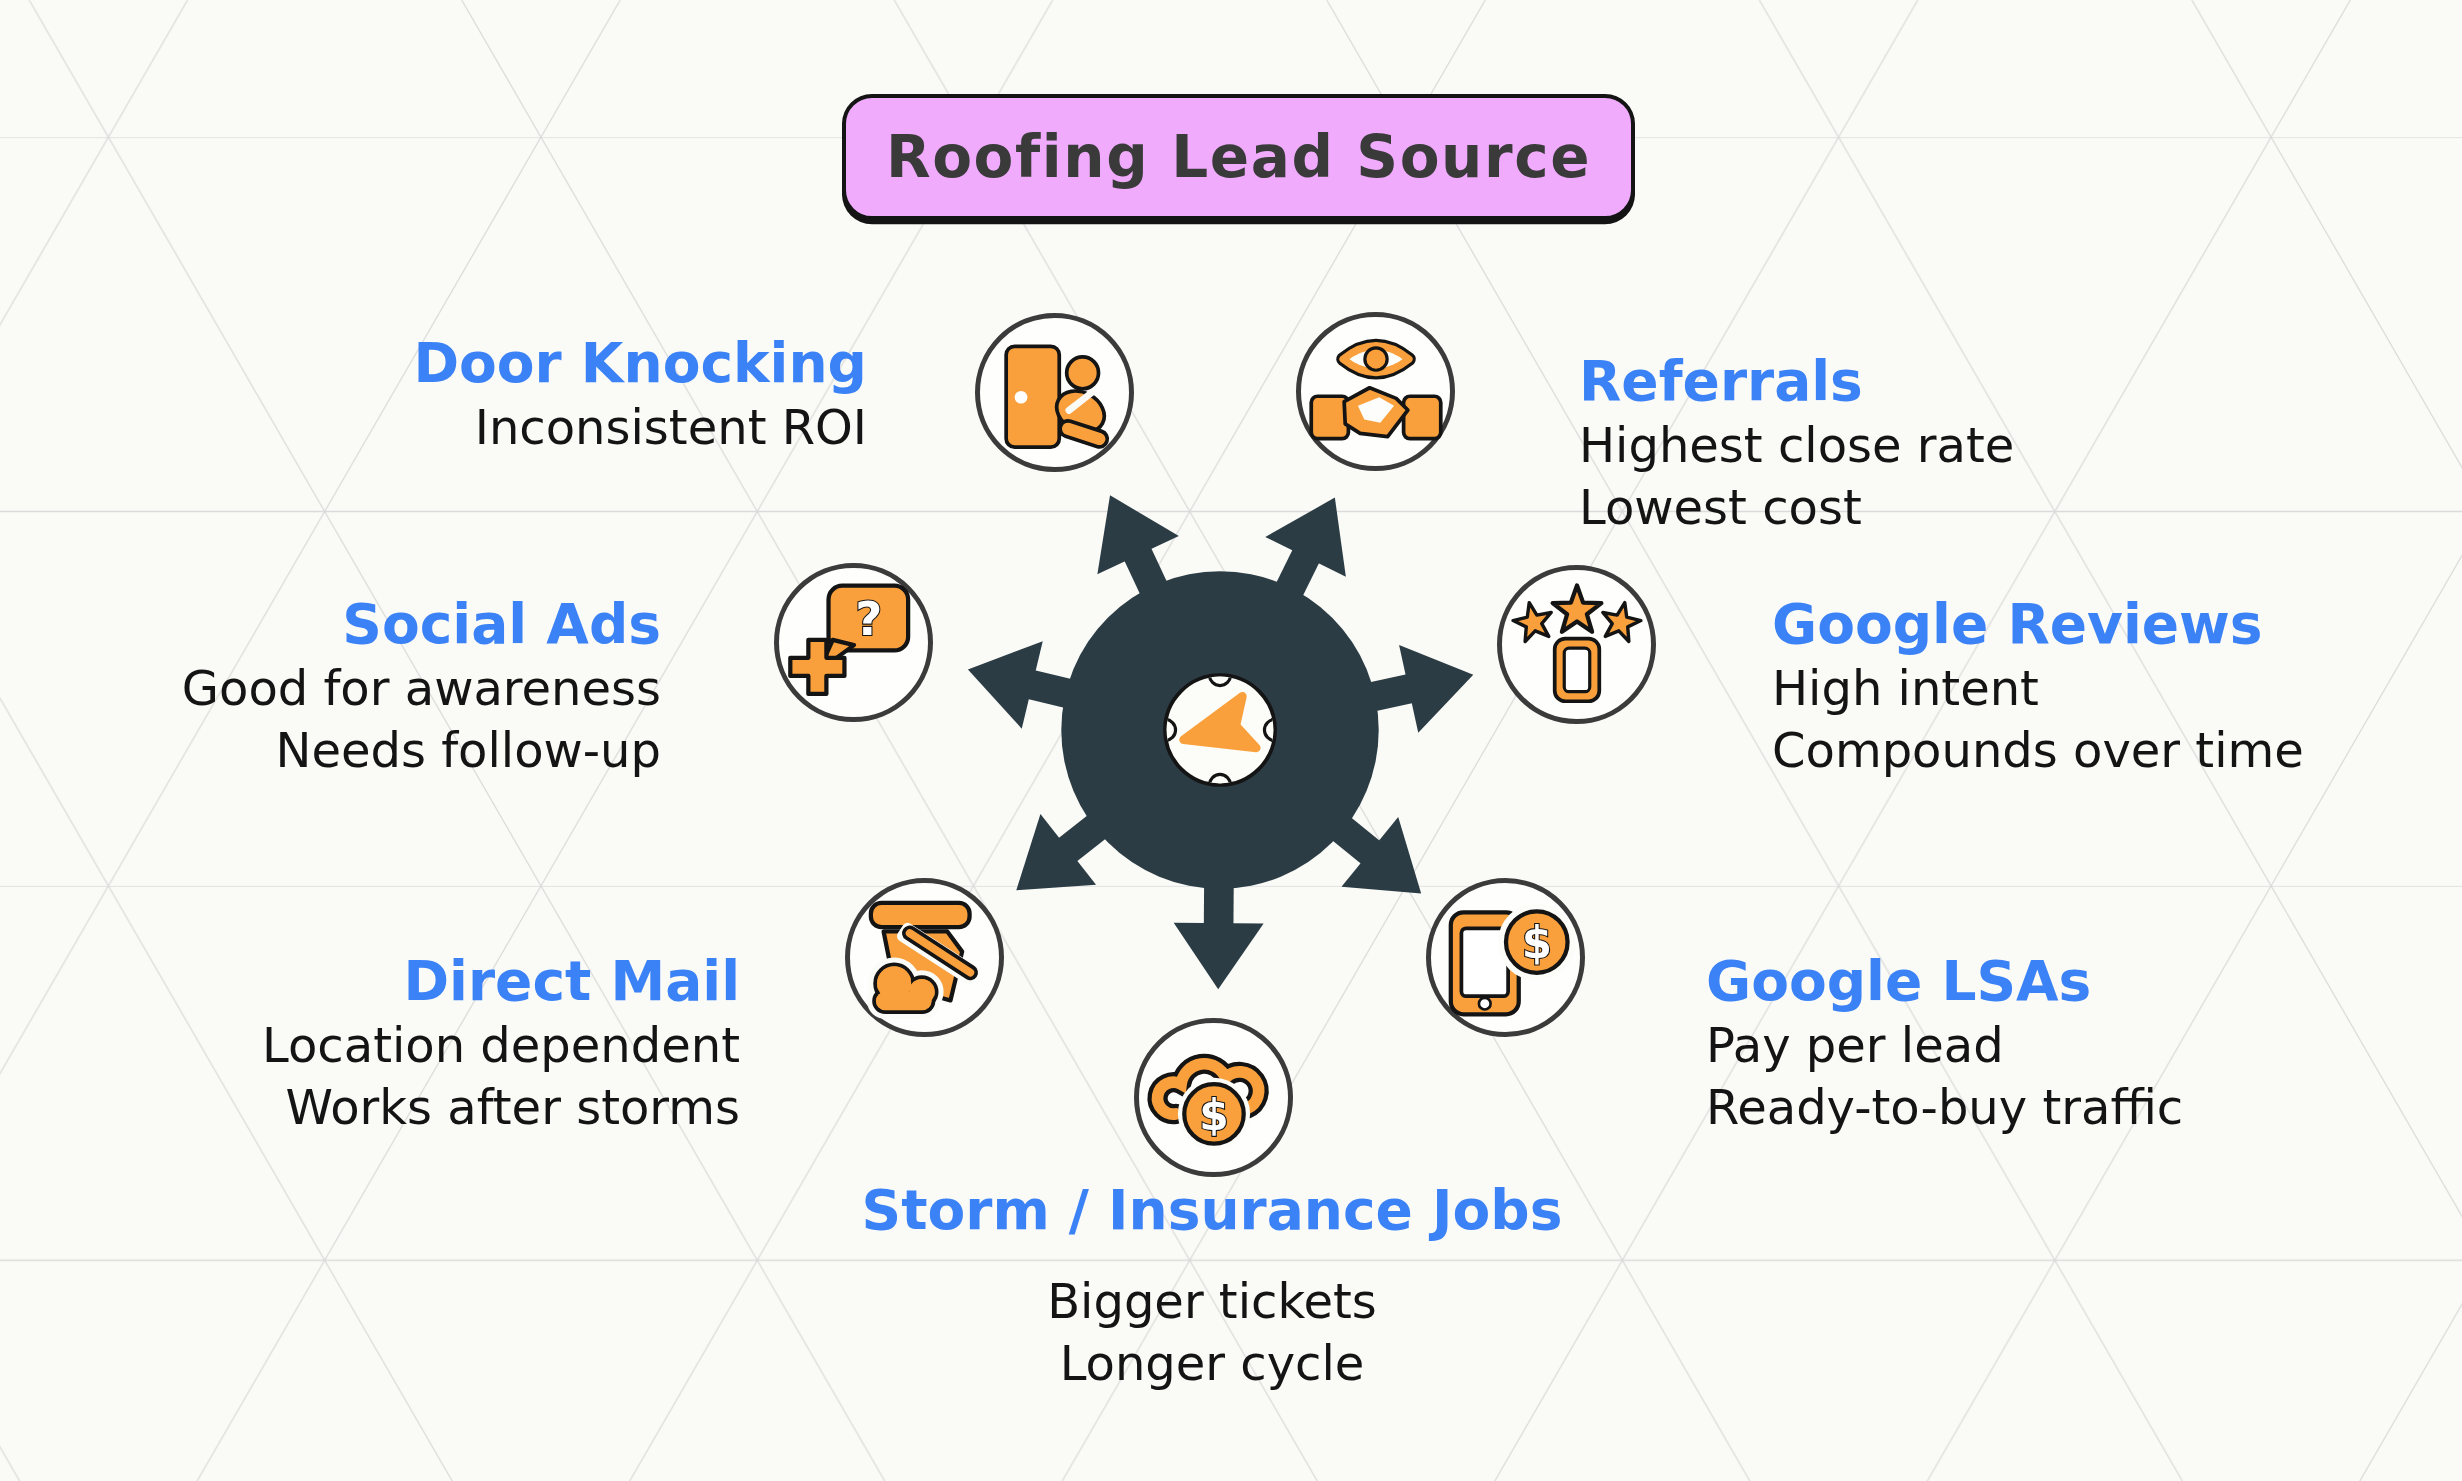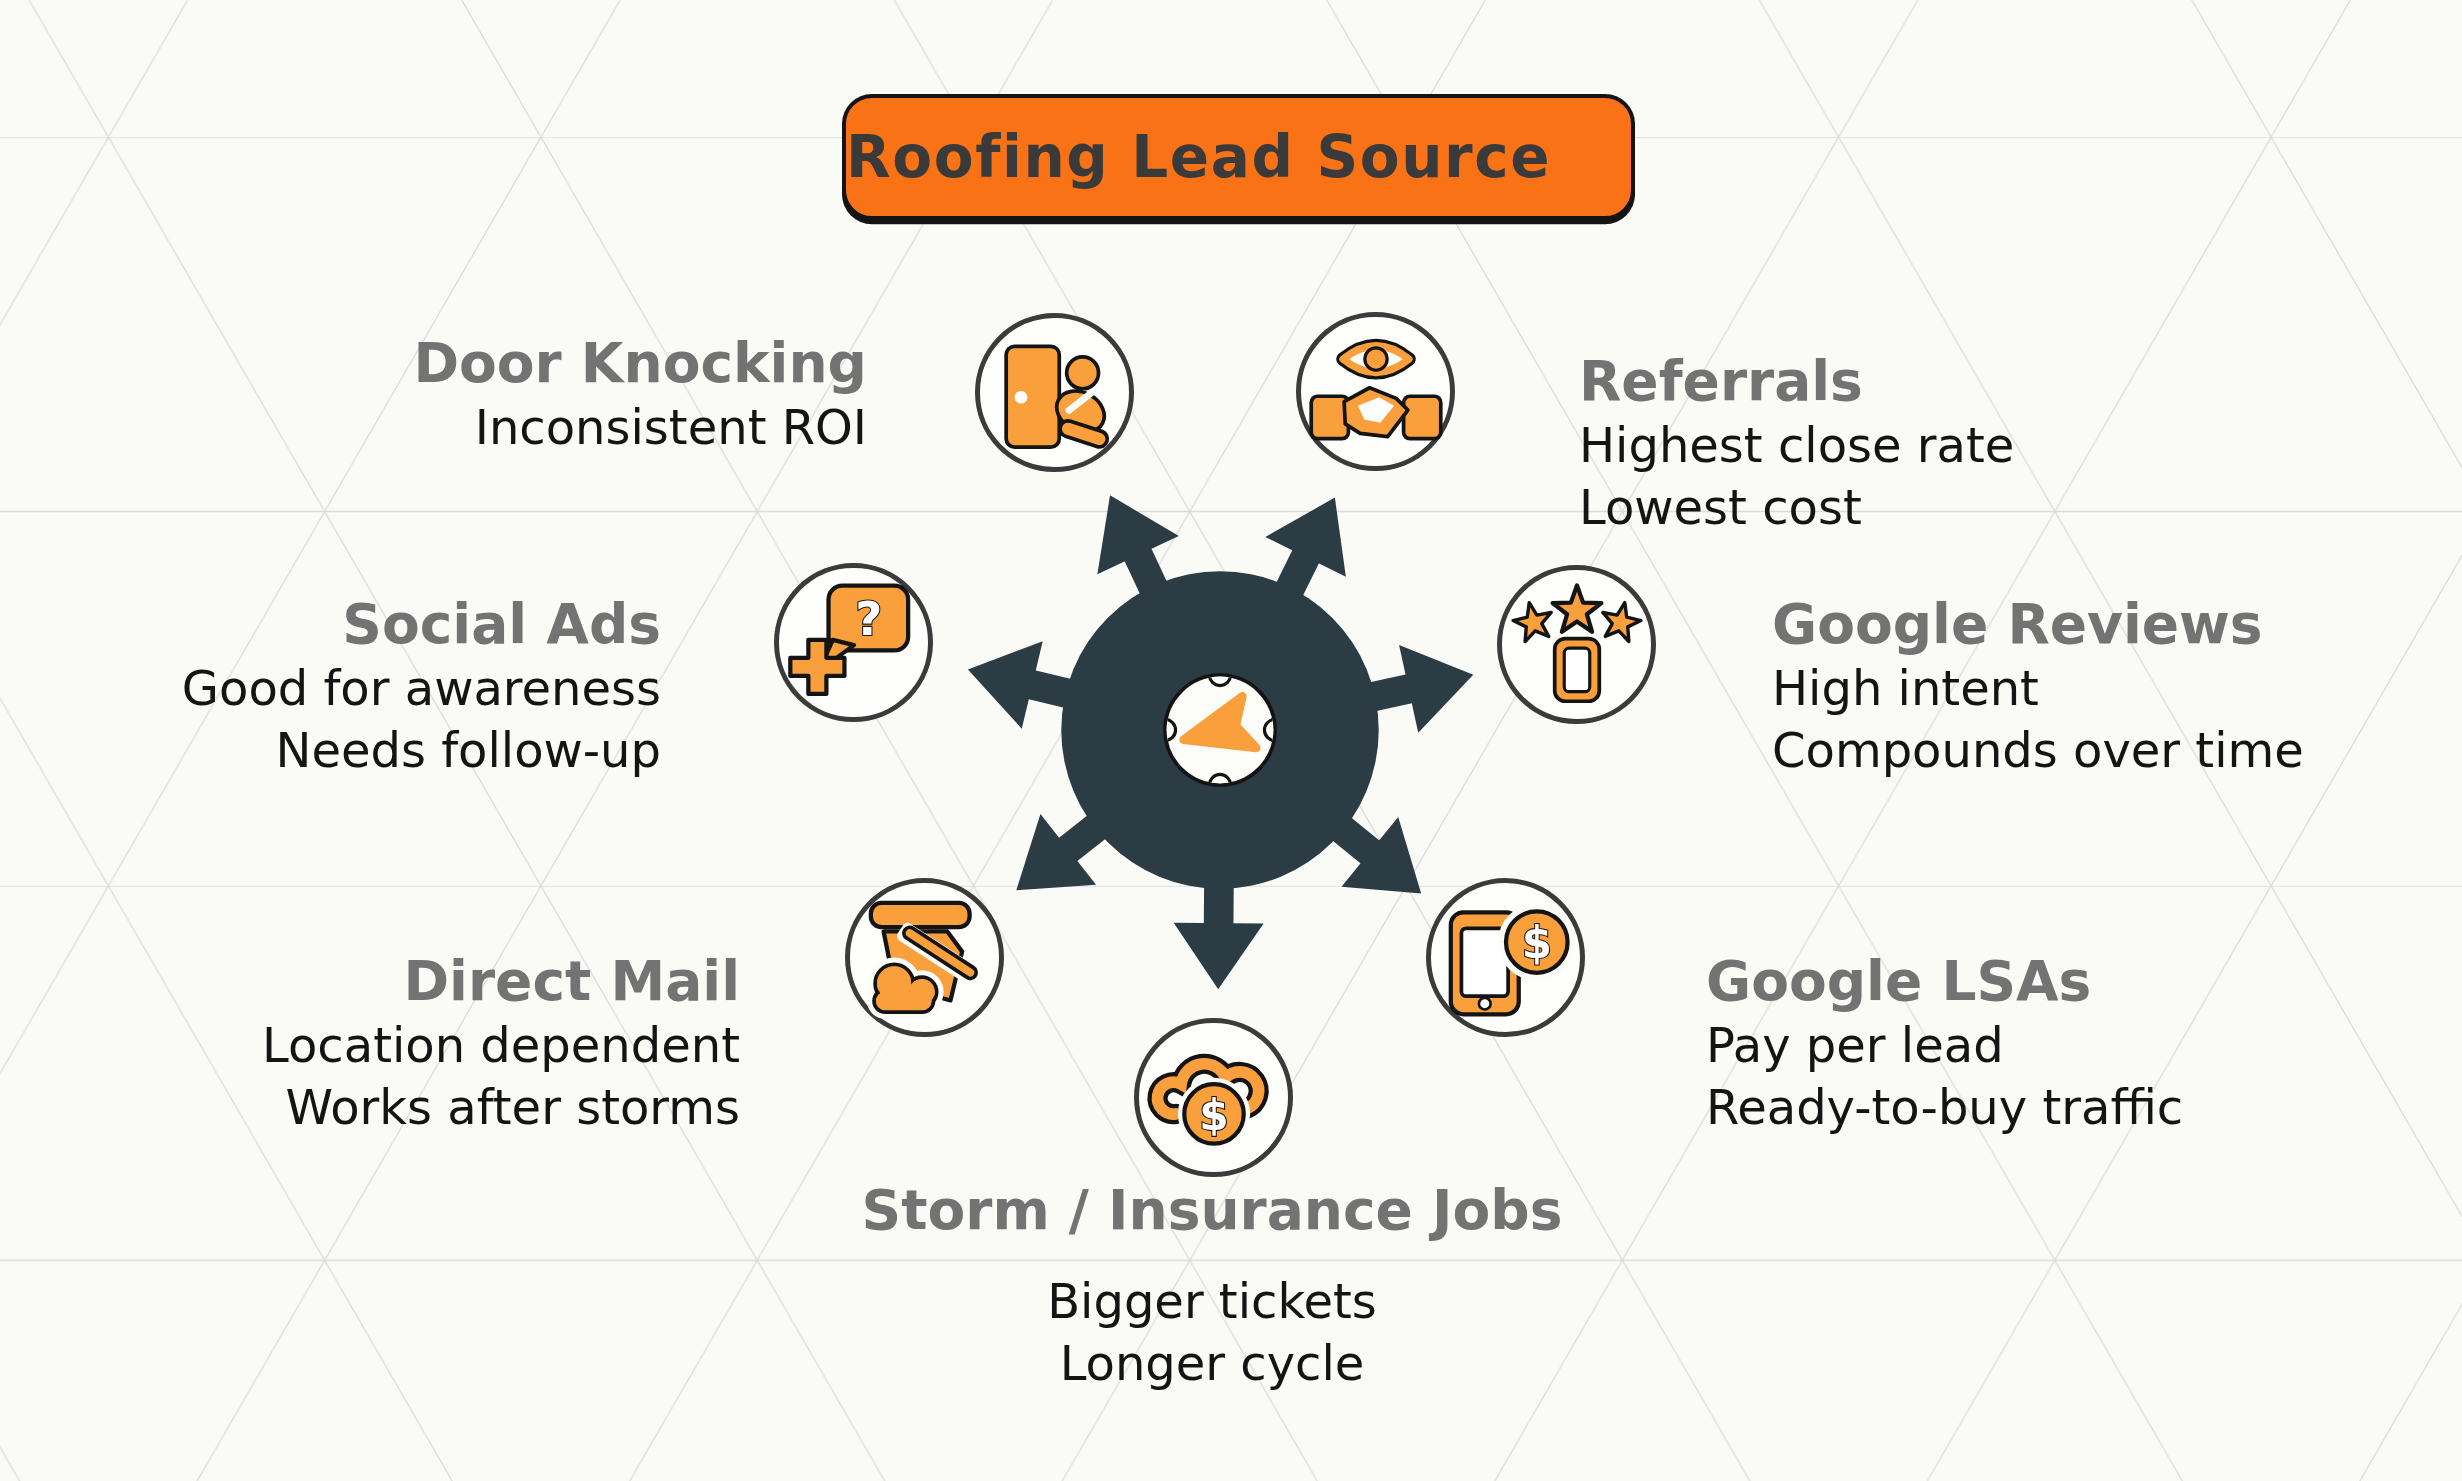--- a/index.html
+++ b/index.html
@@ -1,30 +1,30 @@
 <!DOCTYPE html>
 <html style="font-size:8.5px"><head>
 <meta charset="utf-8">
 <style>
   html,body{margin:0;padding:0;background:#FAFAF7;}
   #canvas{position:relative;width:2462px;height:1482px;overflow:hidden;
           background:#FAFAF7;font-family:"DejaVu Sans",sans-serif;}
   #grid-bg{position:absolute;left:0;top:0;}
   .title-box{position:absolute;left:842px;top:94px;width:785px;height:118px;
-             background:#f97316;border:4.8px solid #141414;border-radius:30px;
-             box-shadow:0 4.2px 0 #141414;display:flex;align-items:center;}
+             background:#f0abfc;border:4.8px solid #141414;border-radius:30px;
+             box-shadow:0 4.2px 0 #141414;display:flex;align-items:center;justify-content:center;}
   .title-text{font-size:58px;font-weight:700;color:#3A3A3A;letter-spacing:1.6px;white-space:nowrap;}
   .icon-circle{position:absolute;width:159px;height:159px;border-radius:50%;
                background:#FEFEFD;border:5.3px solid #3B3B3B;box-sizing:border-box;
                display:flex;align-items:center;justify-content:center;}
   .block{position:absolute;}
   .align-right{text-align:right;}
   .align-left{text-align:left;}
   .align-center{text-align:center;}
-  .src-heading{font-size:55px;font-weight:700;color:#737373;line-height:65px;white-space:nowrap;}
+  .src-heading{font-size:55px;font-weight:700;color:#3b82f6;line-height:65px;white-space:nowrap;}
   .src-line{font-size:48px;font-weight:500;color:#141414;line-height:62px;white-space:nowrap;}
   .storm-lines{margin-top:27px;}
   #hub-svg{position:absolute;left:892px;top:402px;}
   svg text{font-family:"DejaVu Sans",sans-serif;}
 </style>
 </head>
 <body>
 
 <div id="canvas">
 

